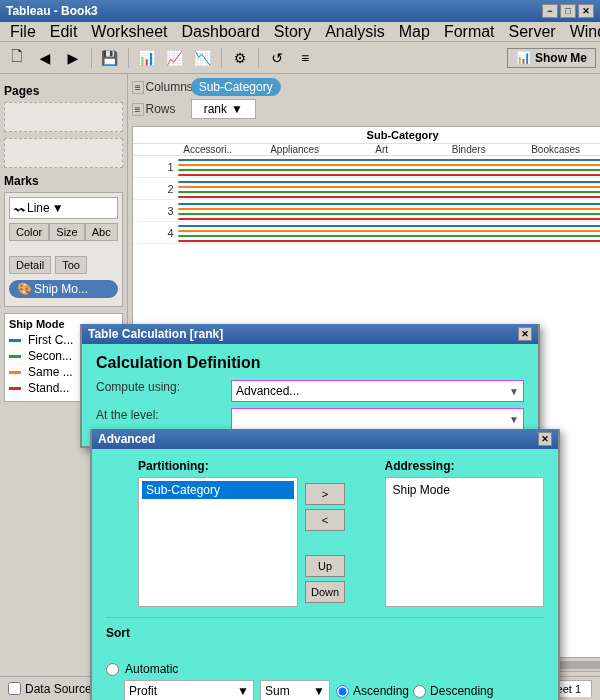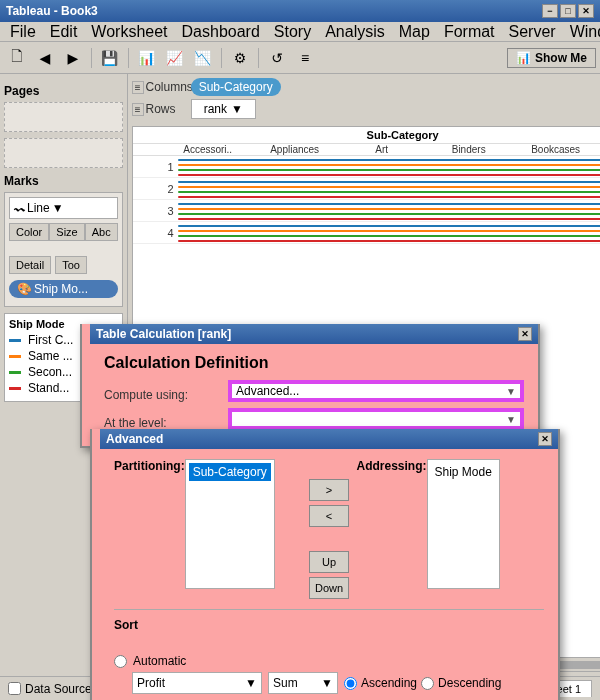--- a/index.html
+++ b/index.html
@@ -271,25 +271,24 @@
       border-bottom: none;
       padding: 2px 10px;
       font-size: 11px;
       cursor: pointer;
     }
     .tab-icon { font-size: 14px; cursor: pointer; }
 
     
     .dialog {
       position: absolute;
-      background: #fca5a5;
+      background: #5eead4;
       border: 2px solid #888;
       border-top: none;
       box-shadow: 3px 3px 8px rgba(0,0,0,0.4);
-      padding-left: 8px;
     }
     .dialog-titlebar {
       background: linear-gradient(to bottom, #4a7ab5, #2c5a9e);
       color: white;
       height: 20px;
       display: flex;
       align-items: center;
       justify-content: space-between;
       padding: 0 6px;
       font-size: 12px;
@@ -314,61 +313,63 @@
     .calc-dialog-body {
       padding: 10px 14px;
     }
     .section-header {
       font-weight: bold;
       font-size: 16px;
       margin-bottom: 8px;
     }
     .form-row {
       display: flex;
-      align-items: flex-end;
+      align-items: flex-start;
       margin-bottom: 6px;
-      gap: 24px;
+      gap: 15px;
     }
     .form-label {
       width: 100px;
       font-size: 12px;
       color: #333;
     }
     .form-dropdown {
       flex: 1;
       height: 22px;
       background: white;
-      border: 4px solid #d946ef;
+      border: 1px solid #d946ef;
       padding: 2px 4px;
       font-size: 12px;
       display: flex;
       align-items: center;
       justify-content: space-between;
       cursor: pointer;
+      margin-left: 20px;
     }
     .form-dropdown-arrow { font-size: 10px; color: #555; }
 
     
     .adv-dialog {
       top: 355px;
       left: 90px;
       width: 470px;
     }
     .adv-dialog-body {
       padding: 10px 14px;
     }
     .adv-columns {
       display: flex;
       gap: 0;
       margin-bottom: 10px;
     }
     .adv-col {
       display: flex;
-      flex-direction: row;
+      flex-direction: column;
       flex: 1;
+      margin-left: 32px;
     }
     .adv-col-title {
       font-size: 12px;
       font-weight: bold;
       margin-bottom: 4px;
     }
     .adv-listbox {
       border: 1px solid #aaa;
       background: white;
       height: 130px;
@@ -513,26 +514,26 @@
       </div>
     </div>
 
     <div class="legend-box">
       <div class="legend-title">Ship Mode</div>
       <div class="legend-item">
         <div class="legend-color" style="background:#1f77b4;"></div>
         <span>First C...</span>
       </div>
       <div class="legend-item">
+        <div class="legend-color" style="background:#2ca02c;"></div>
+        <span>Secon...</span>
+      </div>
+      <div class="legend-item">
         <div class="legend-color" style="background:#ff7f0e;"></div>
         <span>Same ...</span>
-      </div>
-      <div class="legend-item">
-        <div class="legend-color" style="background:#2ca02c;"></div>
-        <span>Secon...</span>
       </div>
       <div class="legend-item">
         <div class="legend-color" style="background:#d62728;"></div>
         <span>Stand...</span>
       </div>
     </div>
   </div>
 
   <div class="chart-area">
 

